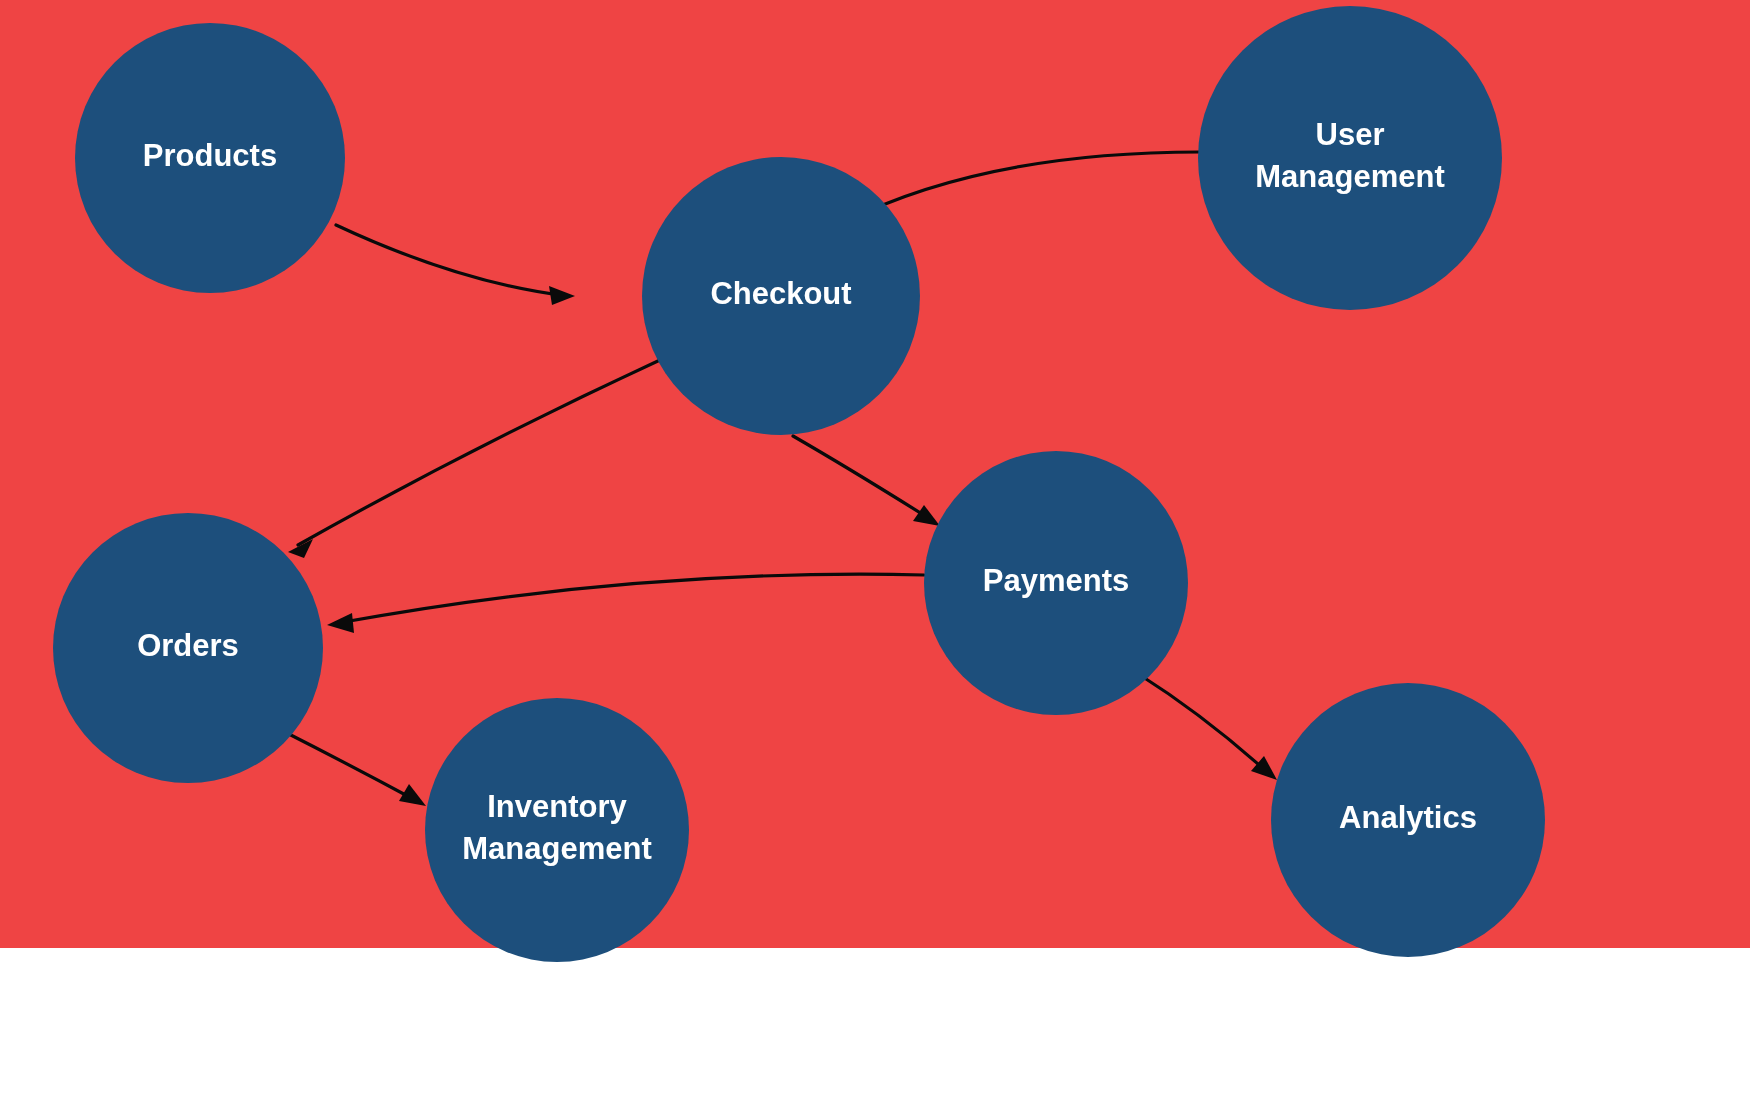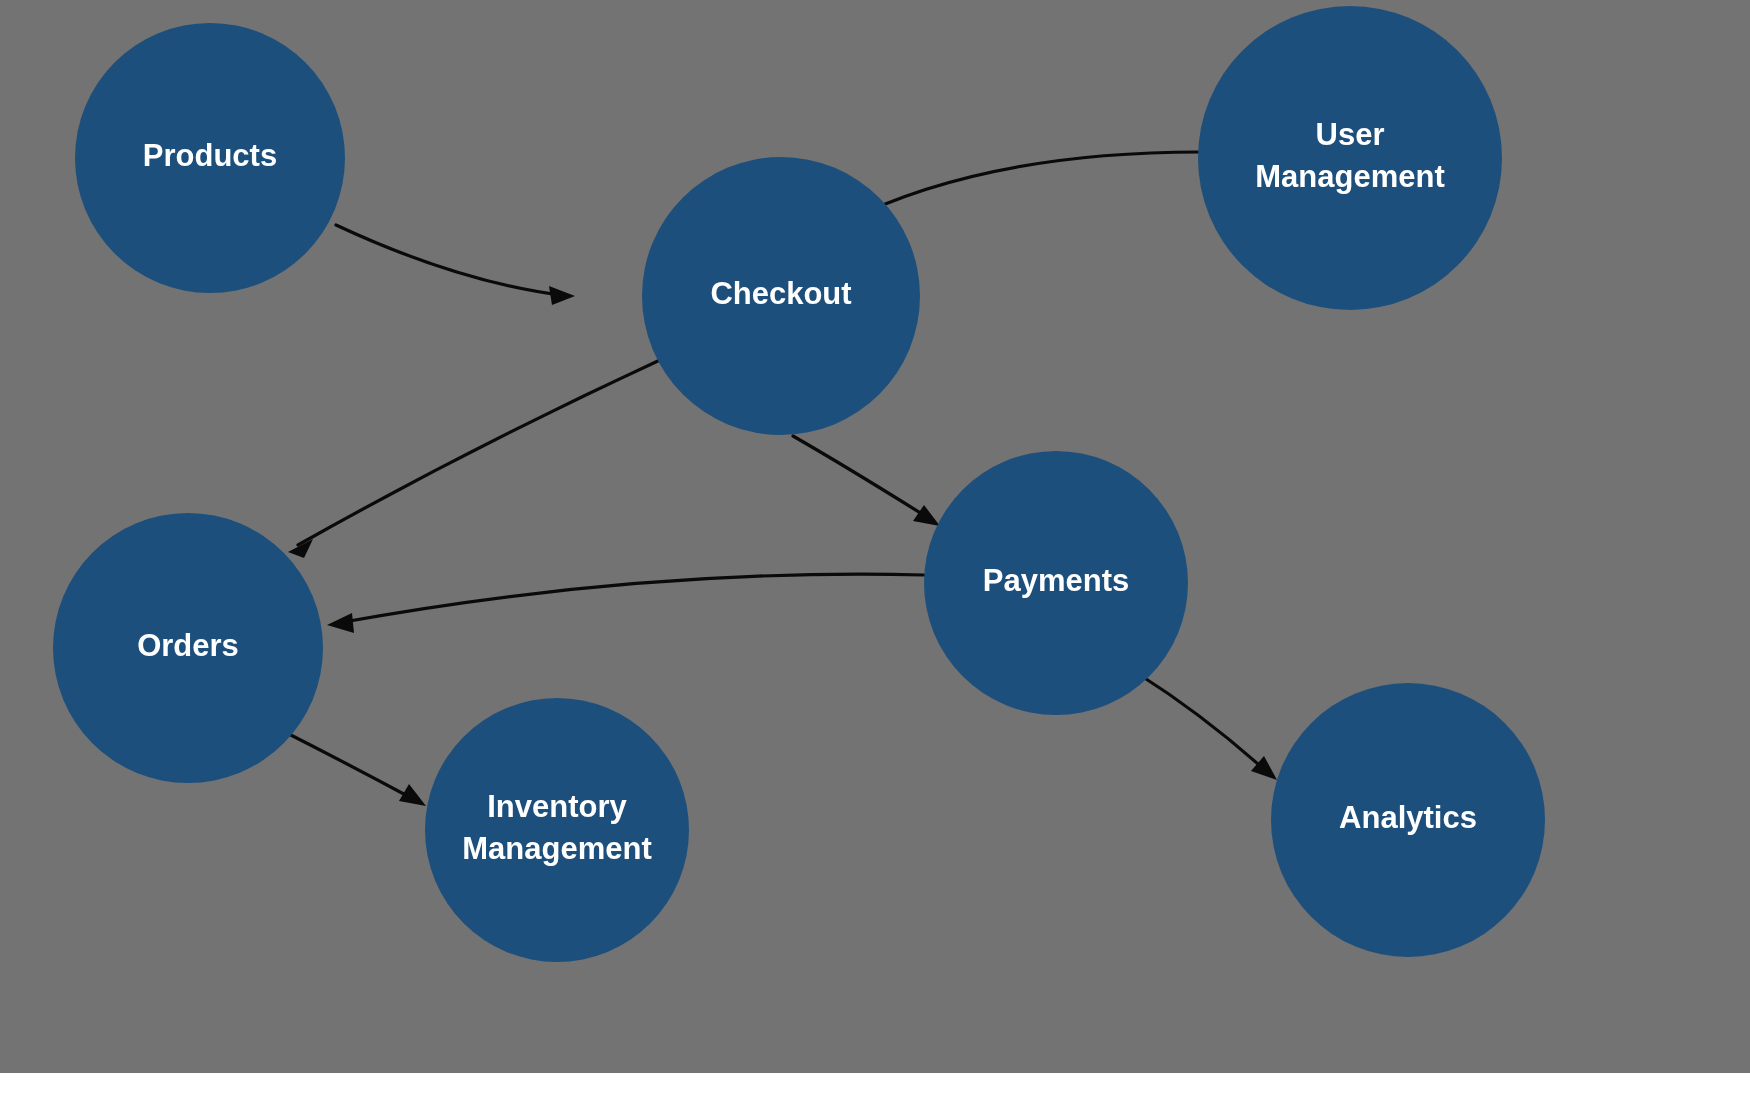--- a/index.html
+++ b/index.html
@@ -10,22 +10,22 @@
   }
   body {
     width: 1750px;
     height: 1108px;
     overflow: hidden;
     font-family: "Liberation Sans", sans-serif;
   }
   #canvas {
     position: relative;
     width: 1750px;
-    height: 1073px;
-    background: #737373;
+    height: 948px;
+    background: #ef4444;
   }
   #graph-svg {
     position: absolute;
     inset: 0;
     width: 1750px;
     height: 1108px;
     display: block;
   }
   .node-circle {
     stroke: none;

